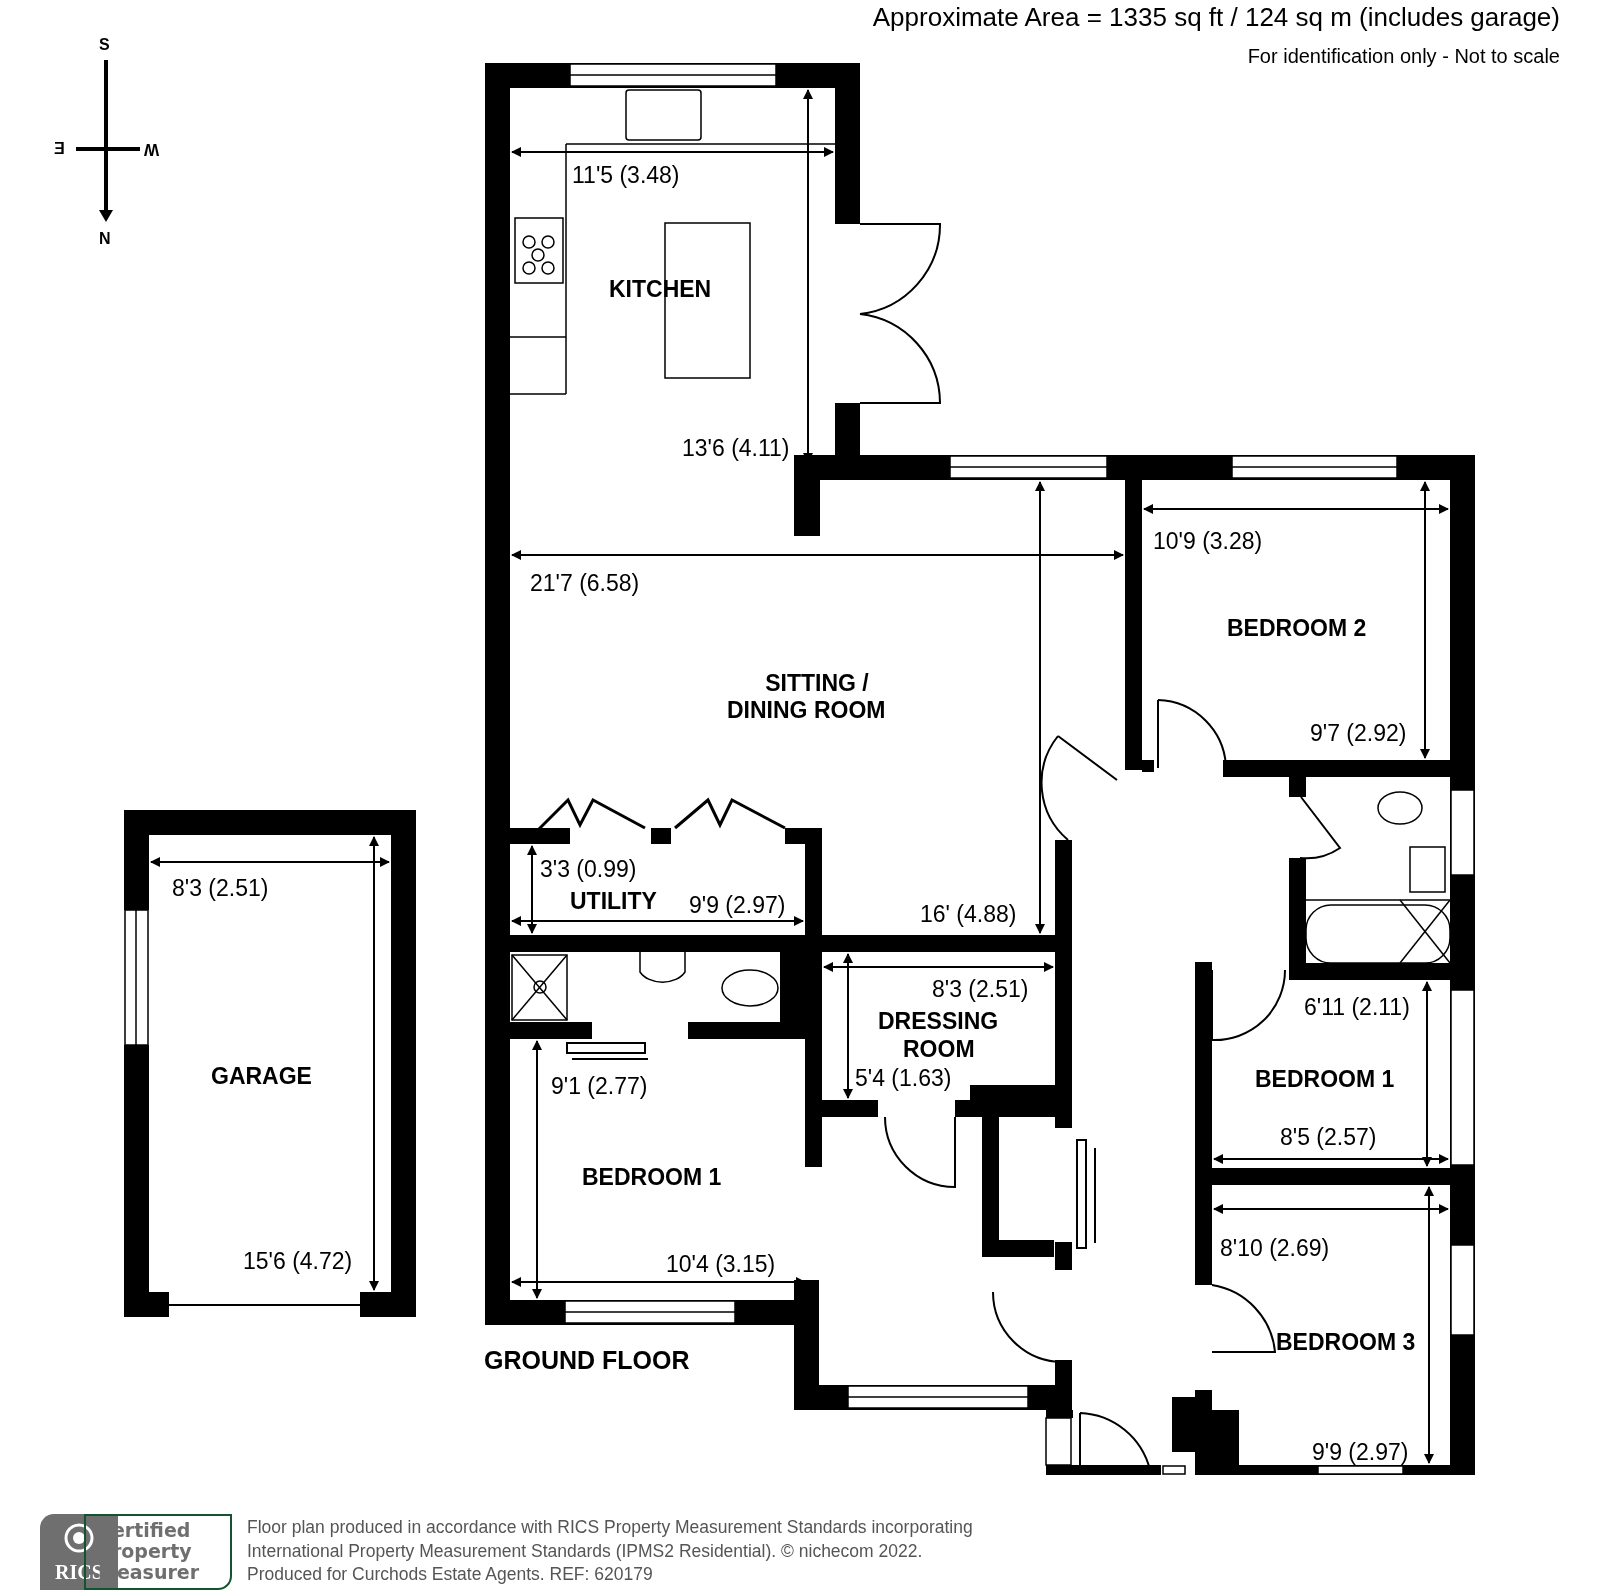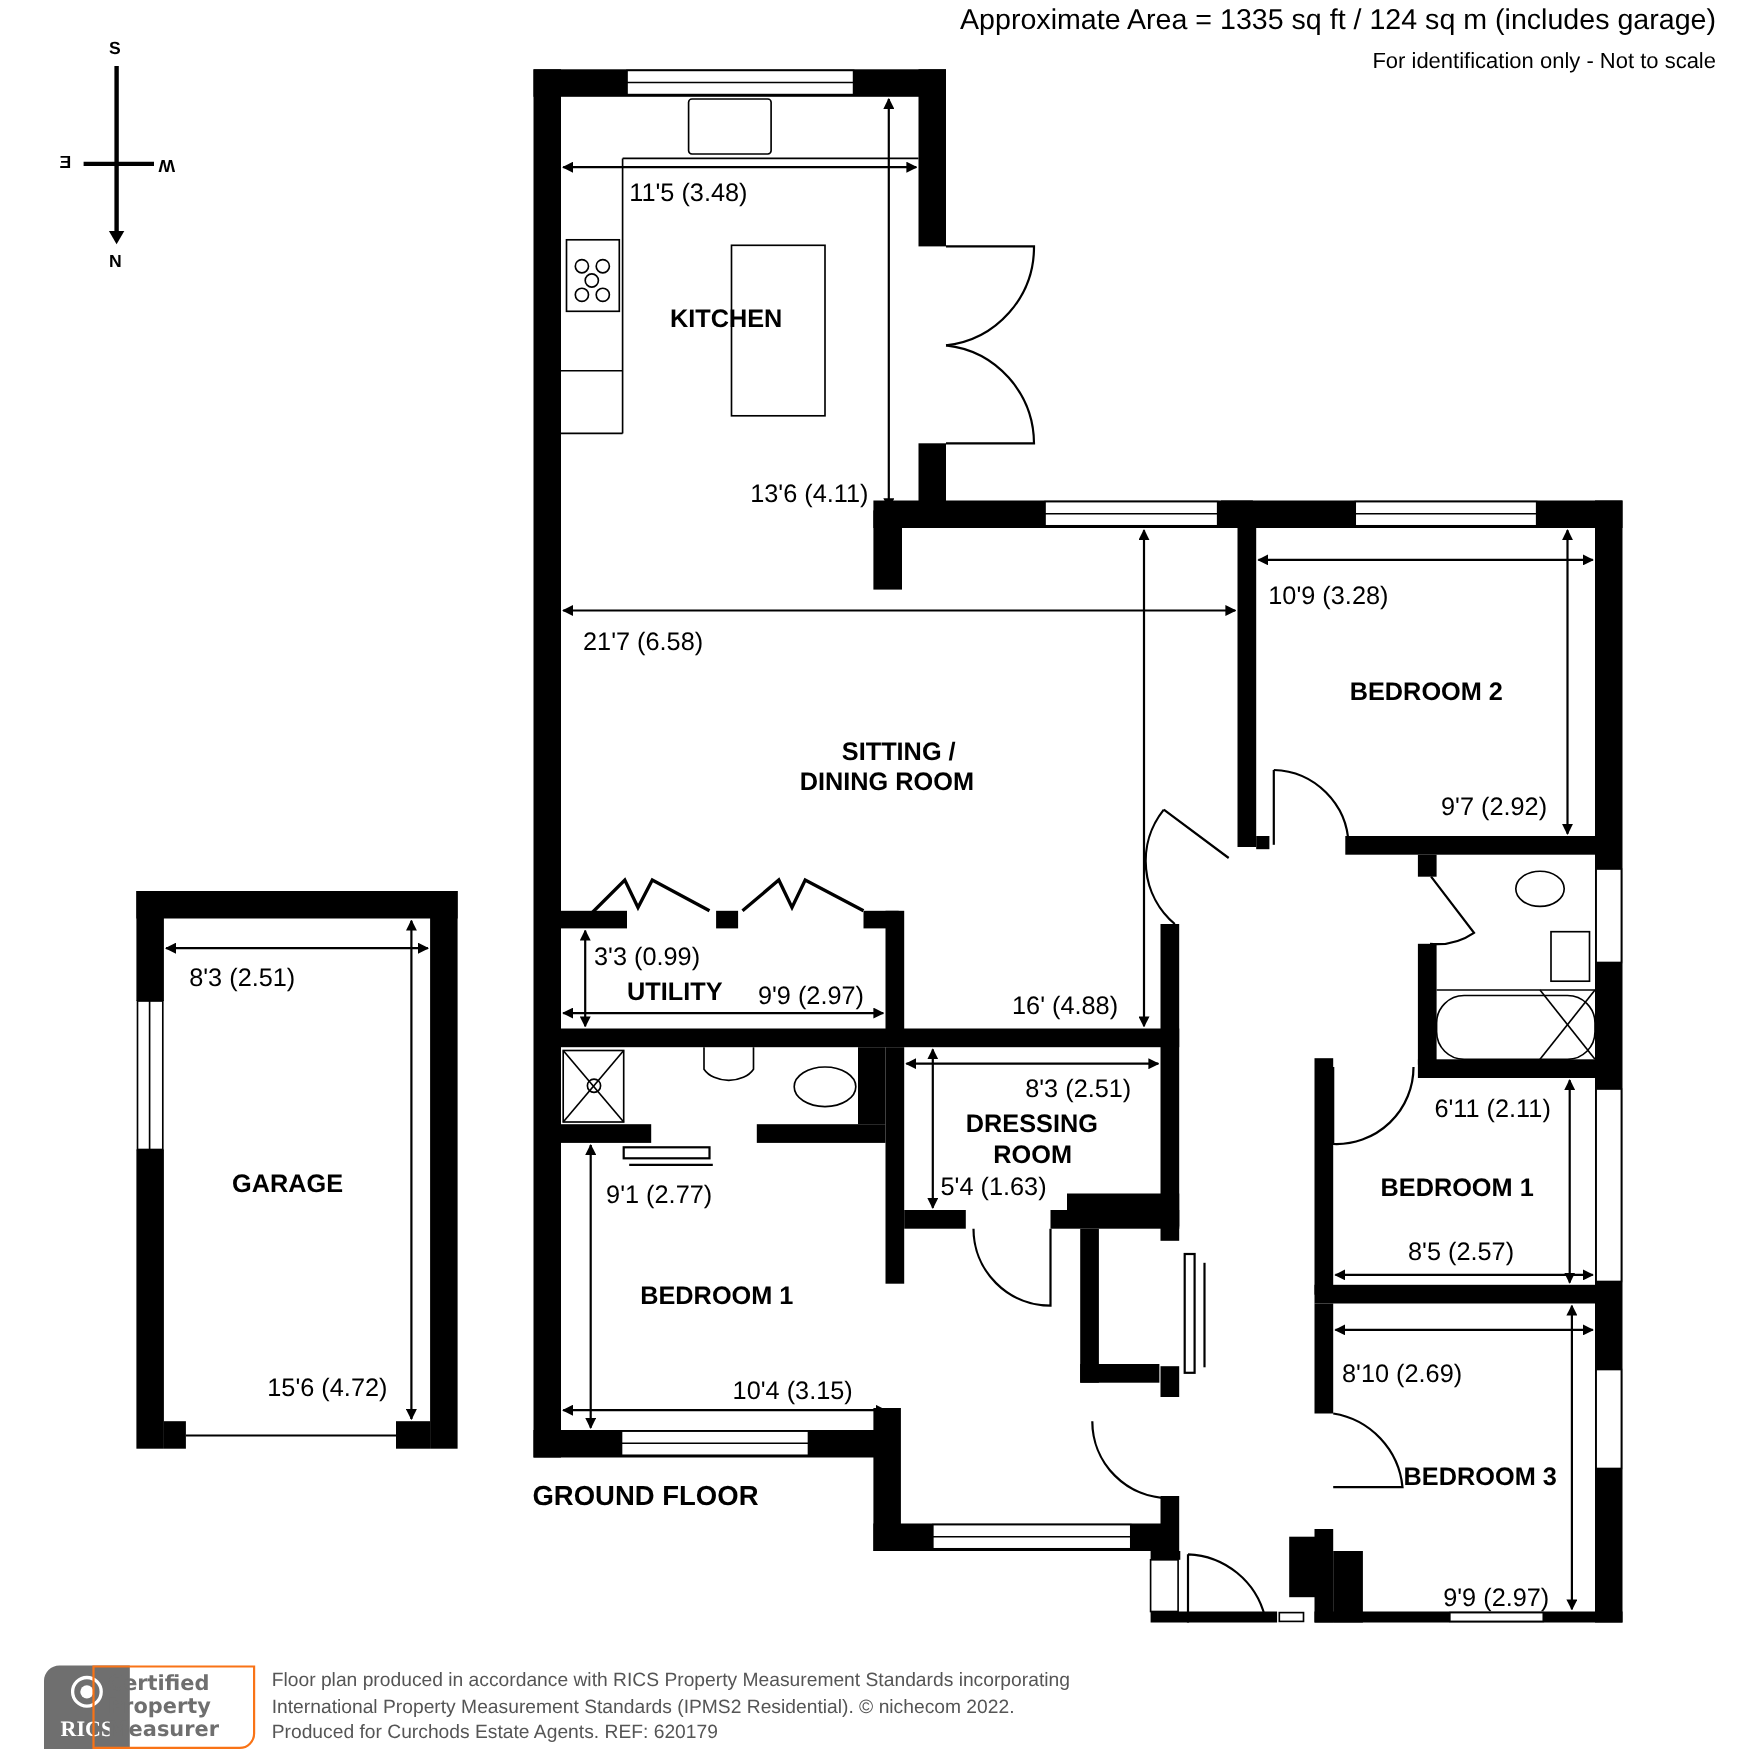--- a/index.html
+++ b/index.html
@@ -10,21 +10,21 @@
   .dim { font-size: 23px; font-weight: normal; }
   .room { font-size: 23px; font-weight: bold; text-align: center; }
   .header-area { position: absolute; right: 40px; top: 4px; font-size: 26px; }
   .header-note { position: absolute; right: 40px; top: 46px; font-size: 20px; }
   .floor-label { position: absolute; left: 484px; top: 1348px; font-size: 25px; font-weight: bold; }
   .compass-letter { position: absolute; font-size: 16px; font-weight: bold; }
   .footer-text { position: absolute; left: 247px; top: 1516px; font-size: 17.5px; color: #555; line-height: 23.5px; }
   .rics-badge { position: absolute; left: 4px; top: 1514px; width: 228px; height: 76px; }
   .rics-left { position: absolute; left: 0; top: 0; width: 78px; height: 76px; background: #6f6f6f; border-radius: 14px 0 0 0; margin-left: 36px; }
   .rics-word { position: absolute; left: 0; bottom: 6px; width: 78px; text-align: center; color: #fff; font-weight: bold; font-size: 20px; font-family: "Liberation Serif", serif; }
-  .rics-right { position: absolute; left: 80px; top: 0; width: 144px; height: 72px; border: 2px solid #f97316; border-radius: 0 0 14px 0; }
+  .rics-right { position: absolute; left: 80px; top: 0; width: 144px; height: 72px; border: 2px solid #14532d; border-radius: 0 0 14px 0; }
   .rics-cert { position: absolute; left: 12px; top: 4px; font-size: 19px; font-weight: bold; color: #6f6f6f; line-height: 21px; font-family: "DejaVu Sans", sans-serif; }
 </style>
 </head>
 <body>
 
 <svg class="plan" viewBox="0 0 1600 1594" xmlns="http://www.w3.org/2000/svg">
   <defs>
     <marker id="ah" markerWidth="10" markerHeight="10" refX="9" refY="5" orient="auto-start-reverse" markerUnits="userSpaceOnUse">
       <path d="M0,0 L10,5 L0,10 z" fill="#000"></path>
     </marker>

